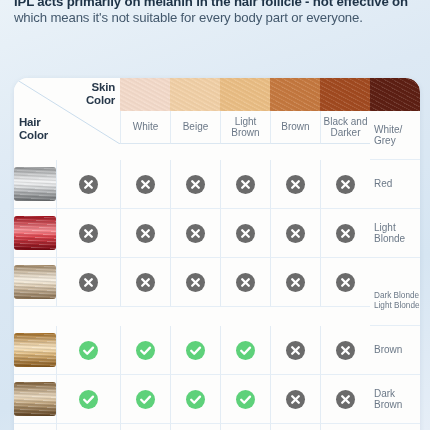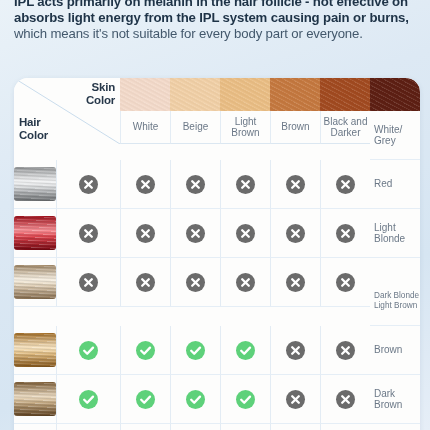--- a/index.html
+++ b/index.html
@@ -185,21 +185,20 @@
   }
   .mark.yes { background: #5ed17a; }
   .mark.no  { background: #6b6b6b; }
   .mark svg { position: absolute; left: 0; top: 0; }
 </style>
 </head>
 <body>
 
 <div id="intro">
   <div class="intro-line bold">IPL acts primarily on melanin in the hair follicle - not effective on</div>
-  <div class="intro-line bold">absorbs light energy from the IPL system causing pain or burns,</div>
   <div class="intro-line light">which means it's not suitable for every body part or everyone.</div>
 </div>
 
 <div id="table-card">
   <div class="grid" id="grid-root">
       <div class="hdr-corner">
         <svg class="diag" viewBox="0 0 106 66" preserveAspectRatio="none">
           <line x1="0" y1="0" x2="106" y2="66" stroke="#c9dcec" stroke-width="1"></line>
         </svg>
         <div class="skin-lbl"><span>Skin</span><br><span>Color</span></div>
@@ -385,21 +384,21 @@
         </div>
       </div>
       <div class="mark-cell" style="height: 49px;">
         <div class="mark no" style="background: rgb(107, 107, 107);">
           <svg width="19" height="19" viewBox="0 0 19 19">
             <path stroke="#ffffff" stroke-width="2.3" stroke-linecap="round" stroke-linejoin="round" fill="none" d="M6.2 6.2 L12.8 12.8 M12.8 6.2 L6.2 12.8"></path>
           </svg>
         </div>
       </div>
       <div class="hair-name small" style="height: 49px;">
-        <div><span>Dark Blonde</span><br><span>Light Brown</span></div>
+        <div><span>Dark Blonde</span><br><span>Light Blonde</span></div>
       </div>
       <div class="hair-swatch-cell" style="height: 49px;">
         <div class="hair-swatch" style="background: linear-gradient(rgb(201, 135, 47) 0%, rgb(240, 207, 147) 45%, rgb(176, 116, 38) 100%);">
           <div class="tex"></div>
           <div class="shine"></div>
         </div>
       </div>
       <div class="mark-cell" style="height: 49px;">
         <div class="mark yes" style="background: rgb(94, 209, 122);">
           <svg width="19" height="19" viewBox="0 0 19 19">

